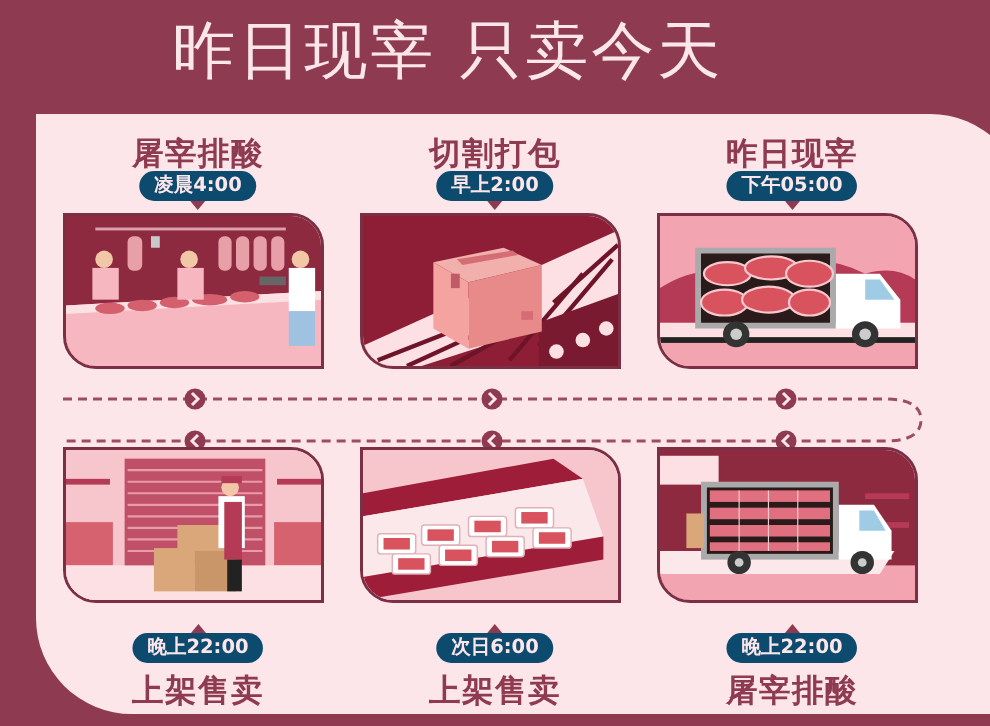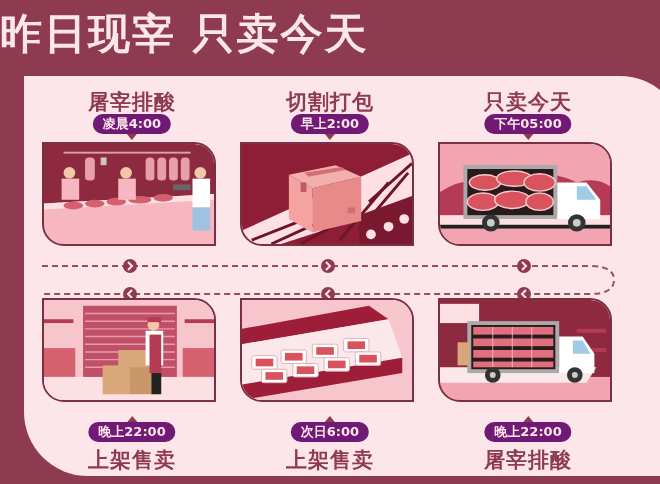--- a/index.html
+++ b/index.html
@@ -4,38 +4,38 @@
 <style>
   * { box-sizing: border-box; margin: 0; padding: 0; }
   html, body { width: 660px; height: 484px; overflow: hidden; }
   body {
     background: #8e3a51;
     font-family: "DejaVu Sans", "Liberation Sans", sans-serif;
     position: relative;
   }
   .headline {
     position: absolute; left: 0; top: 4px; width: 597px; height: 60px;
-    color: #fbe6ea; font-size: 42px; font-weight: bold;
+    text-align: center; color: #fbe6ea; font-size: 42px; font-weight: normal;
     letter-spacing: 2px; line-height: 60px;
   }
   .panel {
     position: absolute; left: 24px; top: 76px; width: 660px; height: 400px;
     background: #fde6e9;
     border-top-right-radius: 64px;
     border-bottom-left-radius: 64px;
   }
   .step { position: absolute; width: 180px; }
   .step-title {
     position: absolute; left: 0; width: 100%; text-align: center;
     color: #8e3a51; font-size: 21px; font-weight: bold; letter-spacing: 1px;
     white-space: nowrap;
   }
   .pill {
     position: absolute; left: 50%; transform: translateX(-50%);
-    background: #701a75; color: #fde6ea; font-size: 13px; font-weight: bold;
+    background: #0c4a6e; color: #fde6ea; font-size: 13px; font-weight: bold;
     height: 20px; line-height: 20px; padding: 0 10px; border-radius: 10px;
     white-space: nowrap;
   }
   .pill.down::after {
     content: ""; position: absolute; left: 50%; bottom: -6px; margin-left: -5px;
     border-left: 5px solid transparent; border-right: 5px solid transparent;
     border-top: 6px solid #8e3a51;
   }
   .pill.up::before {
     content: ""; position: absolute; left: 50%; top: -6px; margin-left: -5px;
@@ -152,21 +152,21 @@
         <polygon points="48,32 72,46 72,92 48,78" fill="#f4a3a0"></polygon>
         <polygon points="72,46 122,34 122,80 72,92" fill="#e98a8a"></polygon>
         <polygon points="64,30 102,24 106,27 68,34" fill="#d56e74"></polygon>
         <rect x="60" y="40" width="6" height="10" fill="#c05a64"></rect>
         <rect x="108" y="66" width="8" height="6" fill="#d56e74"></rect>
       </svg>
     </div>
   </div>
 
   <div class="step" style="left:414px; top:0;">
-    <div class="step-title" style="top:12px;">只卖今天</div>
+    <div class="step-title" style="top:12px;">昨日现宰</div>
     <div class="pill down" style="top:38px;">下午05:00</div>
     <div class="card" style="left:0; top:66px;">
       <svg viewBox="0 0 174 104" preserveAspectRatio="none">
         <rect width="174" height="104" fill="#f2a4b0"></rect>
         <path d="M0 50 Q30 30 60 44 Q100 20 140 40 Q160 34 174 44 V80 H0 Z" fill="#b53a55"></path>
         <rect x="0" y="74" width="174" height="14" fill="#fde0e4"></rect>
         <rect x="0" y="84" width="174" height="4" fill="#222"></rect>
         <rect x="24" y="22" width="96" height="56" fill="#aaa"></rect>
         <rect x="28" y="26" width="88" height="48" fill="#2a1a1a"></rect>
         <g fill="#d9535f" stroke="#f7c9cf" stroke-width="1.5">

